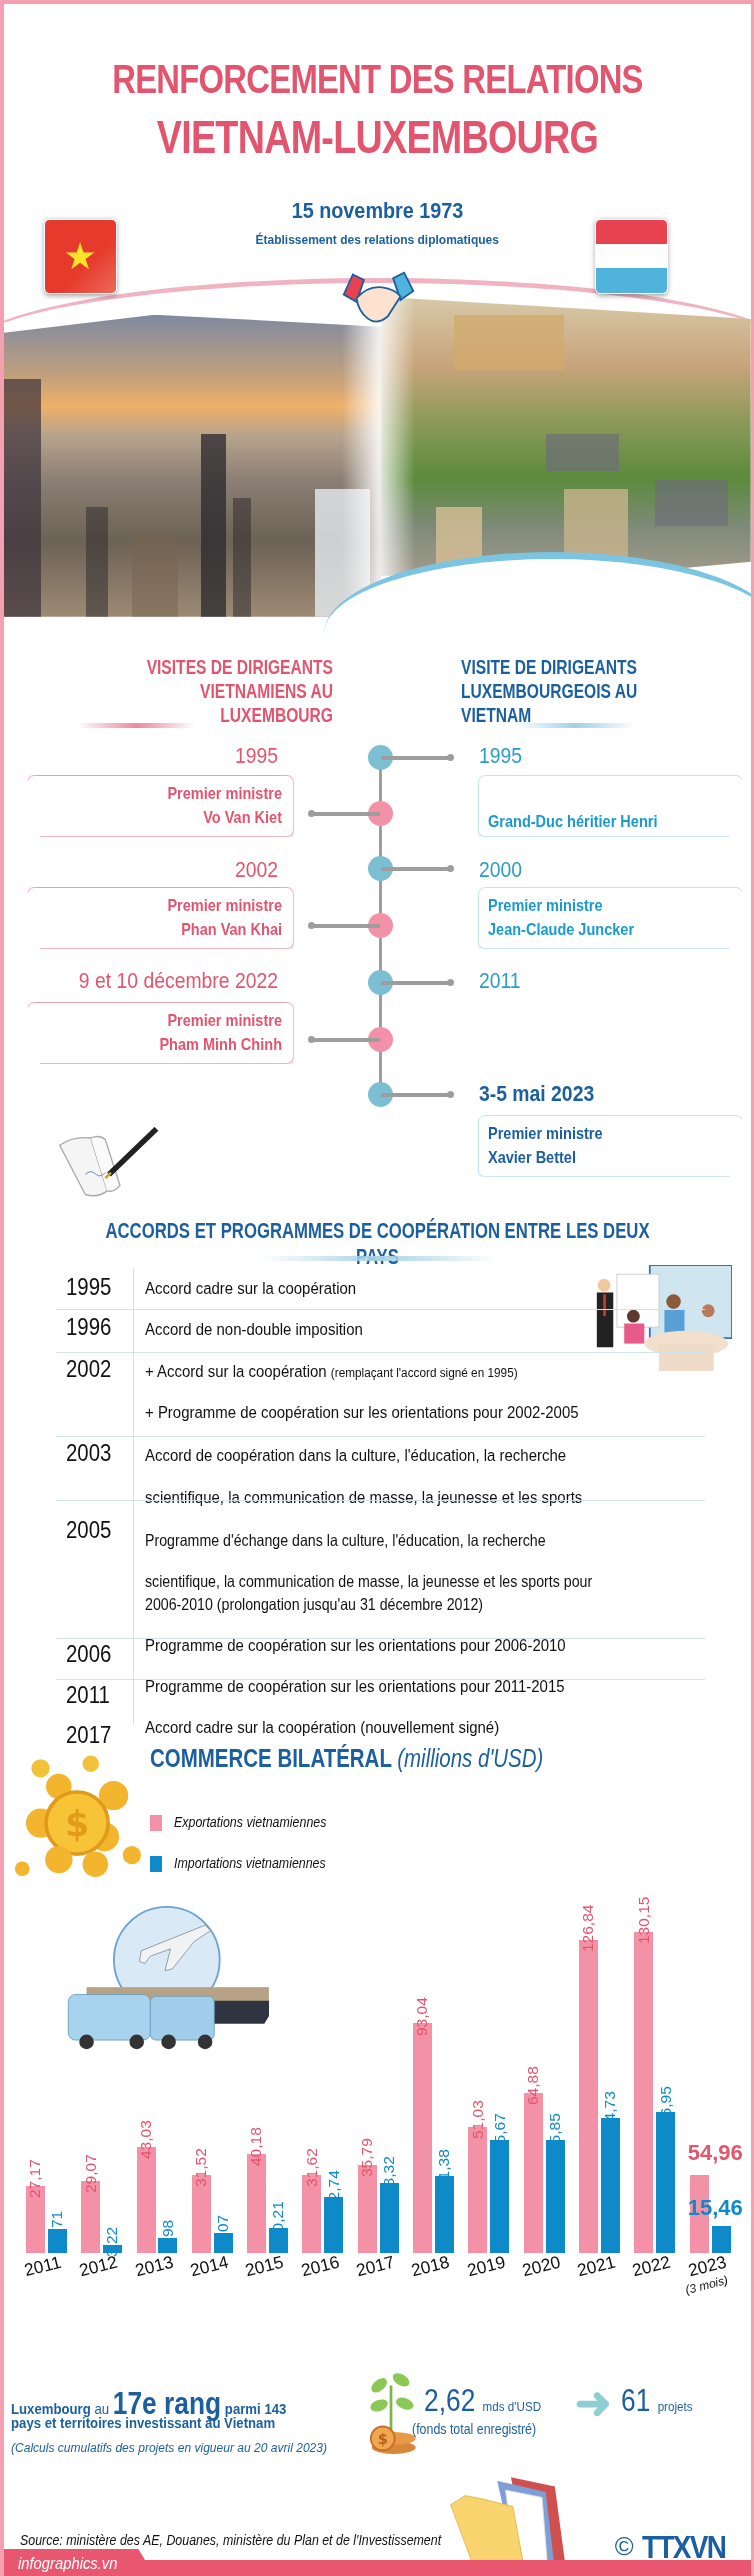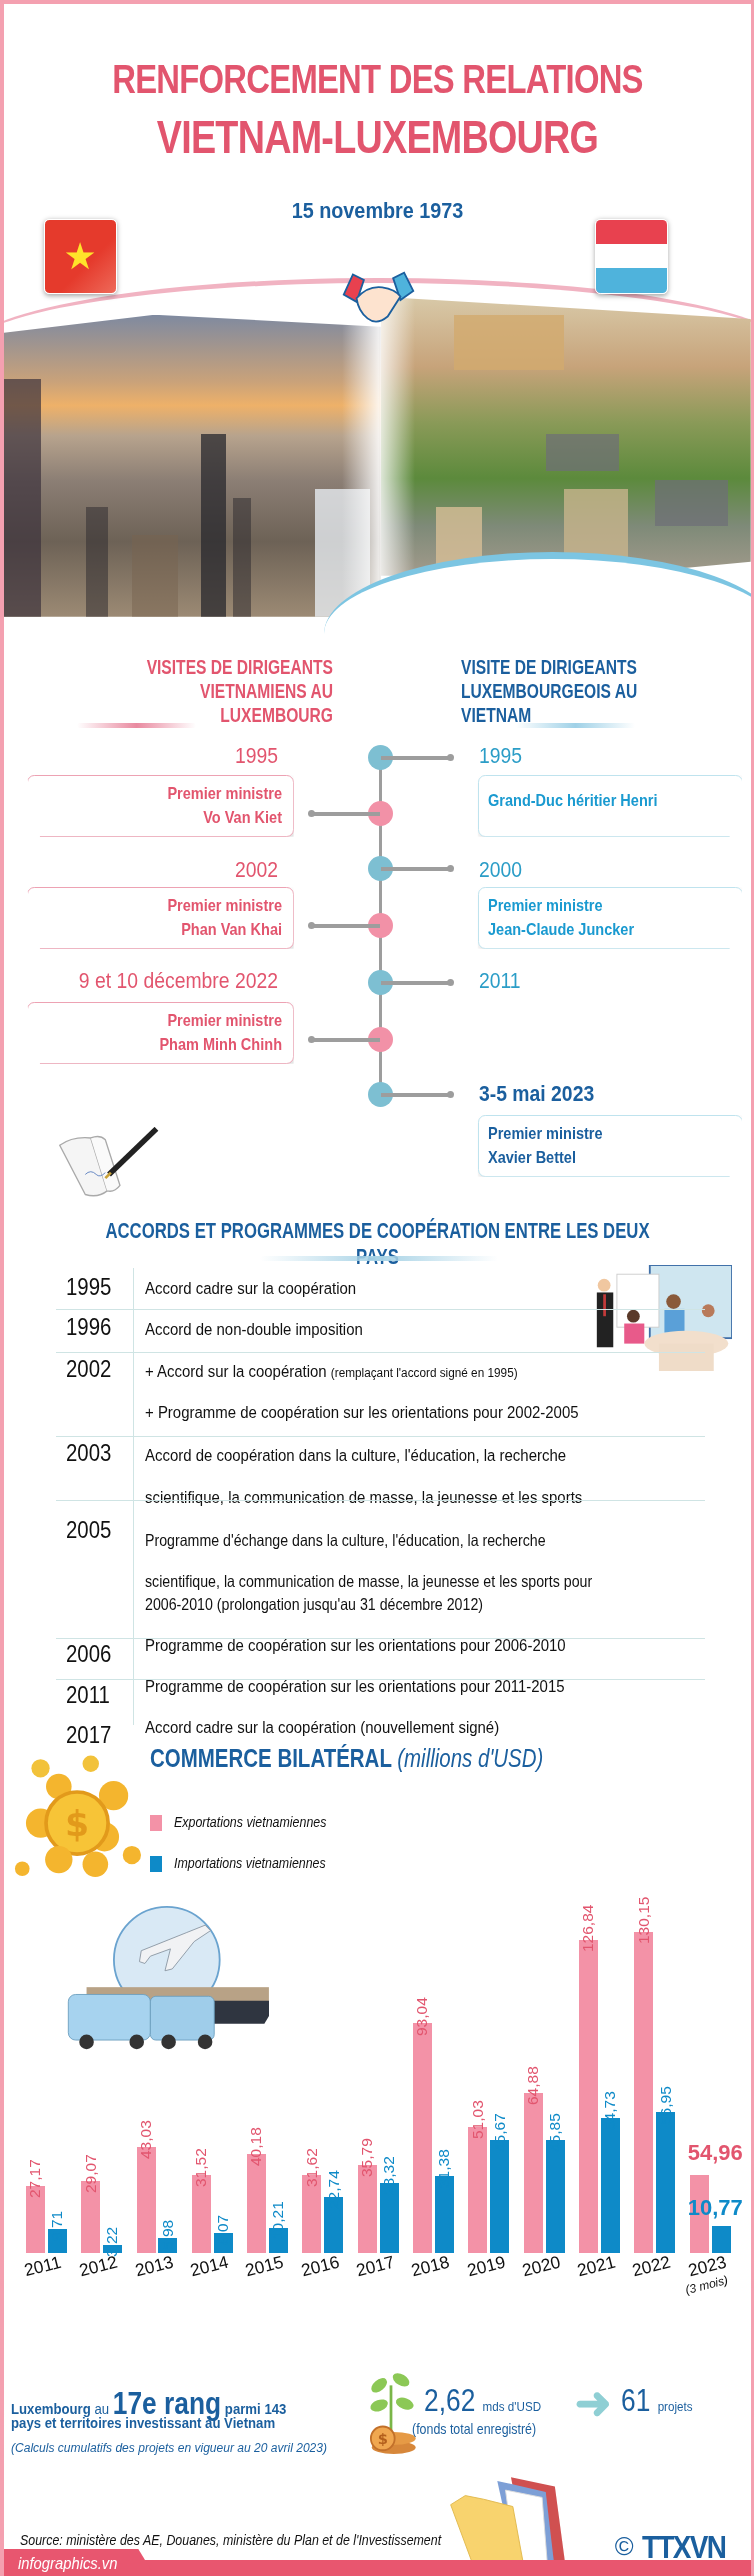--- a/index.html
+++ b/index.html
@@ -110,20 +110,21 @@
   .footer-text { left: 14.6px; top: 2549px; font-style: italic; font-size: 17.4px; color: #fff; transform: scaleX(0.85); transform-origin: left; white-space: nowrap; }
 </style>
 </head>
 <body>
 
 <div class="page">
 
   <div class="abs title t1">RENFORCEMENT DES RELATIONS</div>
   <div class="abs title t2">VIETNAM-LUXEMBOURG</div>
   <div class="abs date">15 novembre 1973</div>
+  <div class="abs date-sub">Établissement des relations diplomatiques</div>
 
   <div class="abs wave-top"></div>
 
   <div class="abs photo-left">
     <div class="bld" style="left:0;width:37px;height:238px;background:rgba(60,50,60,.7)"></div>
     <div class="bld" style="left:197px;width:25.6px;height:183px;background:rgba(40,40,45,.75)"></div>
     <div class="bld" style="left:229px;width:18.3px;height:119px"></div>
     <div class="bld" style="left:82px;width:22px;height:110px"></div>
     <div class="bld" style="left:311px;width:55px;height:128px;background:rgba(230,235,240,.8)"></div>
     <div class="bld" style="left:128px;width:46px;height:82px;background:rgba(120,100,80,.5)"></div>
@@ -190,21 +191,21 @@
     <span>Premier ministre</span>
     <span>Phan Van Khai</span>
   </div>
   <div class="abs year-l" style="top:964px">9 et 10 décembre 2022</div>
   <div class="abs box box-l" style="top:998px">
     <span>Premier ministre</span>
     <span>Pham Minh Chinh</span>
   </div>
 
   <div class="abs year-r" style="top:739px">1995</div>
-  <div class="abs box box-r" style="top:771px;padding-top:12px">
+  <div class="abs box box-r" style="top:771px;padding-top:33px">
     <span>Grand-Duc héritier Henri</span>
   </div>
   <div class="abs year-r" style="top:853px">2000</div>
   <div class="abs box box-r" style="top:883px">
     <span>Premier ministre</span>
     <span>Jean-Claude Juncker</span>
   </div>
   <div class="abs year-r" style="top:964px">2011</div>
   <div class="abs year-r bold" style="top:1077px">3-5 mai 2023</div>
   <div class="abs box box-r dark" style="top:1111px">
@@ -368,21 +369,21 @@
       <div class="blabel imp" style="left: 615px; top: 289px;">54,73</div>
       <div class="xlabel" style="left: 573px; top: 433px;">2021</div>
       <div class="bar exp" style="left: 630px; height: 321px;"></div>
       <div class="blabel exp" style="left: 649px; top: 103px;">130,15</div>
       <div class="bar imp" style="left: 652px; height: 141px;"></div>
       <div class="blabel imp" style="left: 671px; top: 284px;">56,95</div>
       <div class="xlabel" style="left: 628px; top: 433px;">2022</div>
       <div class="bar exp" style="left: 686px; height: 78px;"></div>
       <div class="blabel exp" style="transform: none; font-weight: bold; font-size: 22px; left: 684px; top: 317px;">54,96</div>
       <div class="bar imp" style="left: 708px; height: 26.6px;"></div>
-      <div class="blabel imp" style="transform: none; font-weight: bold; font-size: 22px; left: 684px; top: 372px;">10,77</div>
+      <div class="blabel imp" style="transform: none; font-weight: bold; font-size: 22px; left: 684px; top: 372px;">15,46</div>
       <div class="xlabel" style="left: 684px; top: 433px;">2023</div>
     </div>
   <div class="abs note23">(3 mois)</div>
 
   <div class="abs inv1">
     <b>Luxembourg</b> <span>au</span> <b class="big">17e rang</b> <b>parmi 143</b>
   </div>
   <div class="abs inv2">
     <span>pays et territoires investissant au</span> <span>Vietnam</span>
   </div>

